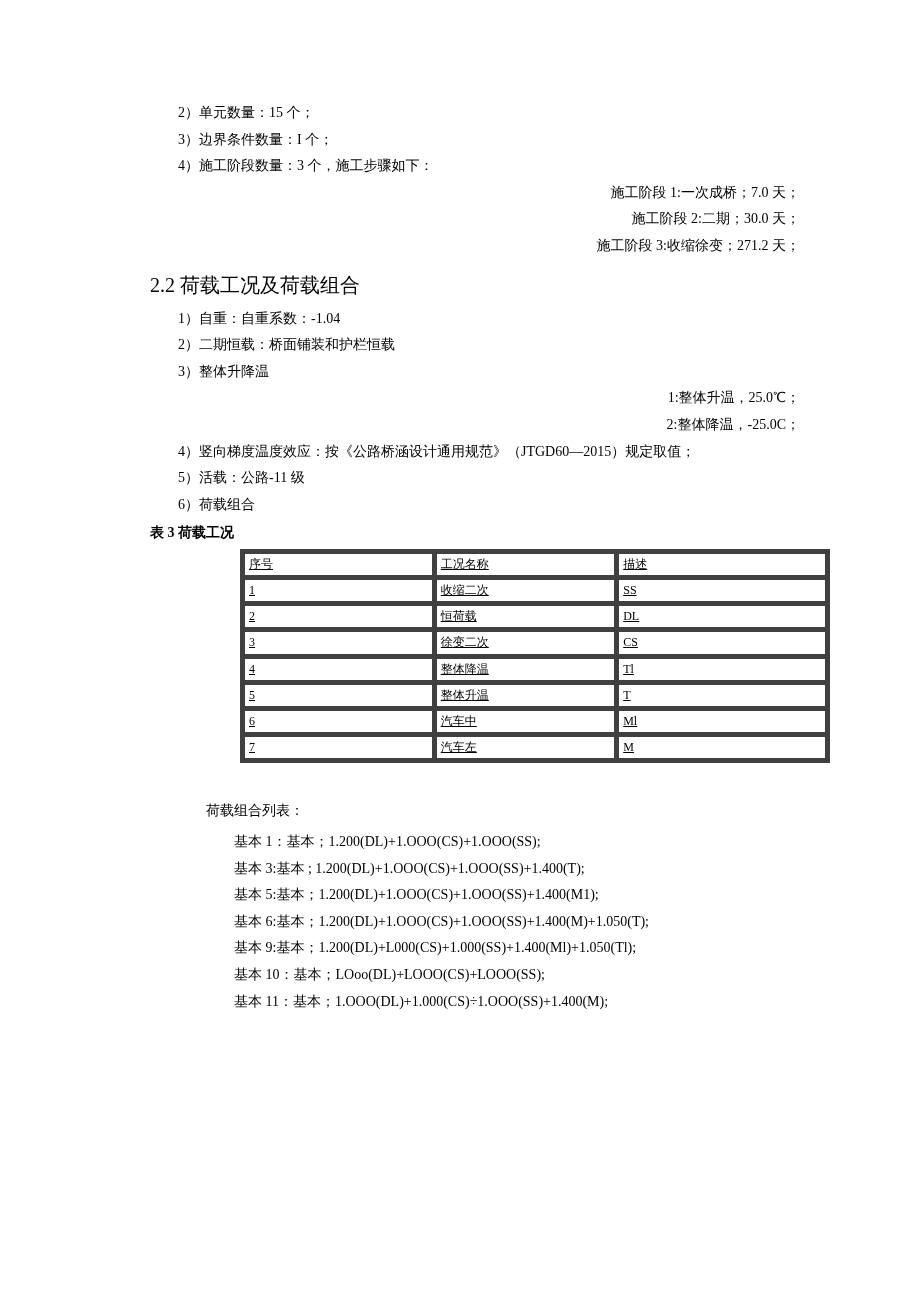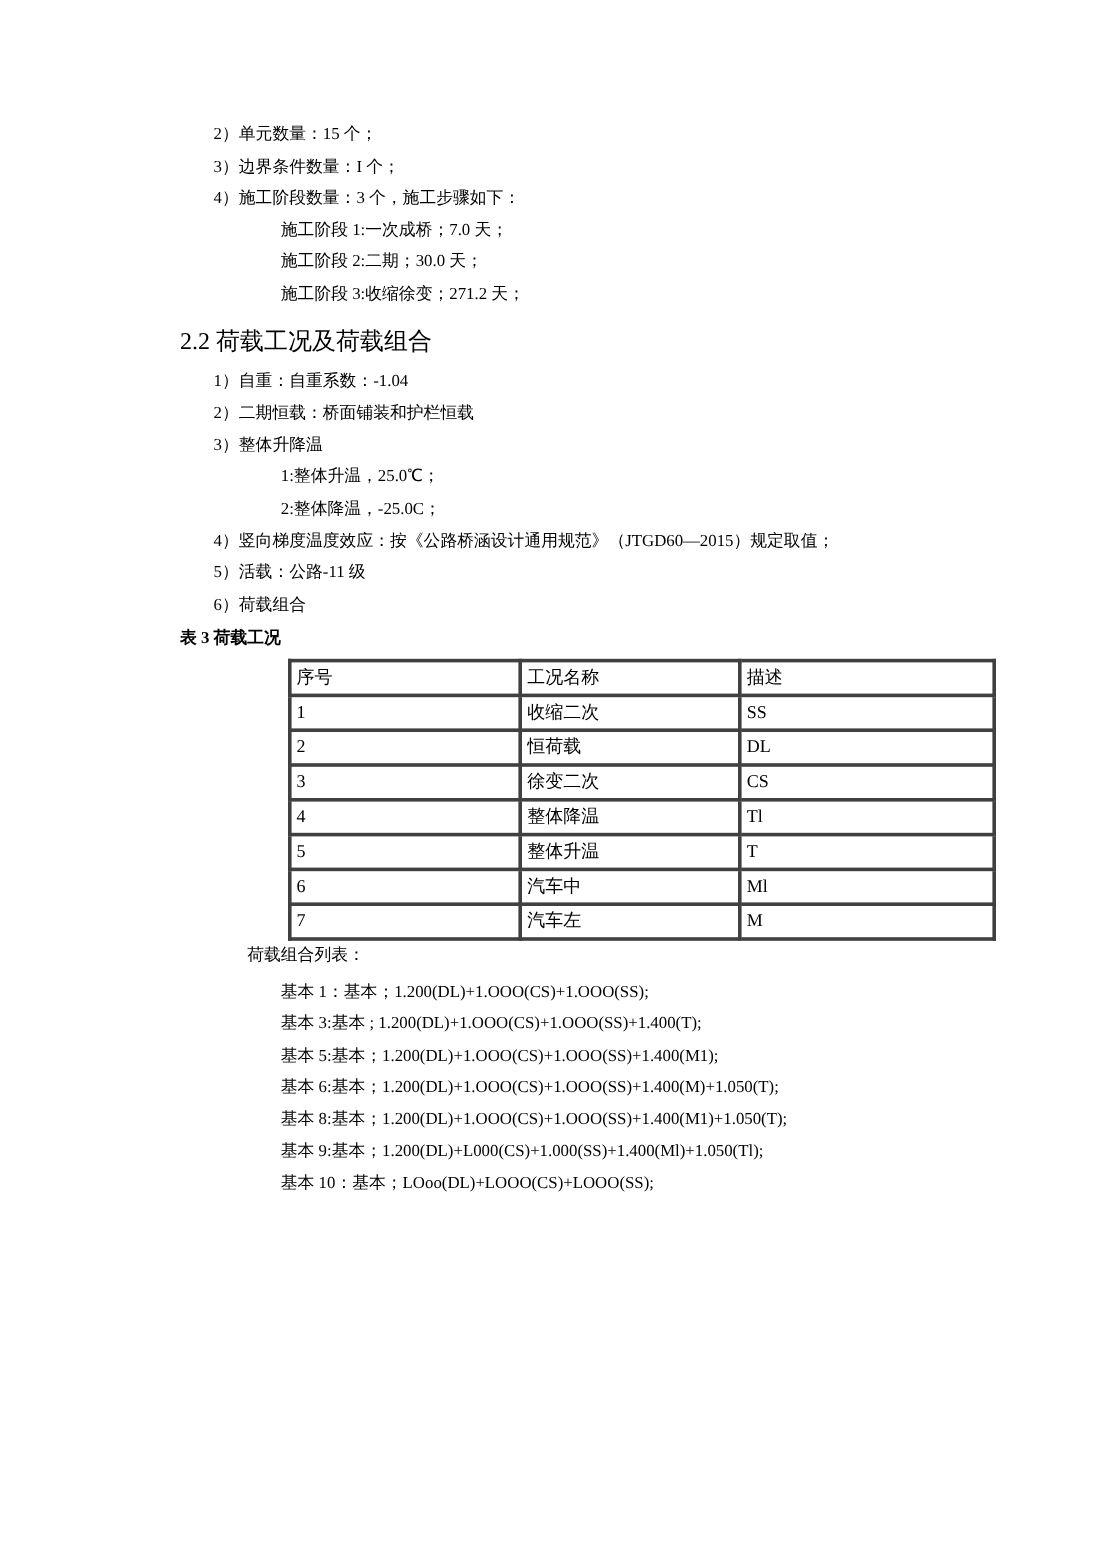--- a/index.html
+++ b/index.html
@@ -5,44 +5,45 @@
   body {
     font-family: "SimSun", "Microsoft YaHei", serif;
     font-size: 14px;
     color: #000;
     background: #fff;
     margin: 0;
     padding: 100px 120px 60px 150px;
     line-height: 1.9;
   }
   .indent-1 { padding-left: 28px; }
-  .indent-2 { padding-left: 84px; }
-  .indent-3 { padding-left: 56px; }
+  .indent-2 { padding-left: 84px; text-align: right; }
+  .indent-3 { padding-left: 56px; margin-top: 35px; }
   .section-heading {
     font-size: 20px;
     margin-top: 6px;
     margin-bottom: 2px;
   }
   .table-caption {
     font-weight: bold;
     margin-top: 2px;
     margin-bottom: 2px;
     font-family: Liberation Serif, serif;
   }
   table {
     border-collapse: collapse;
     margin-left: 90px;
     width: 590px;
   }
   td {
-    border: 3px solid #404040;
+    border: 5px solid #404040;
     padding: 1px 4px;
     vertical-align: top;
-    font-size: 15px;
+    font-size: 12px;
     line-height: 1.6;
+    text-decoration: underline;
   }
   td.col-seq { width: 190px; }
   td.col-name { width: 180px; }
   td.col-desc { width: 210px; }
   .combo-block { padding-left: 56px; margin-top:4px;}
   .combo-line { padding-left: 28px; }
 </style>
 </head>
 <body>
 
@@ -111,16 +112,16 @@
 </tbody>
   </table>
 
 <div class="indent-3">荷载组合列表：</div>
 
 <div class="combo-block">
   <div class="combo-line">基本 1：基本；1.200(DL)+1.OOO(CS)+1.OOO(SS);</div>
   <div class="combo-line">基本 3:基本 ; 1.200(DL)+1.OOO(CS)+1.OOO(SS)+1.400(T);</div>
   <div class="combo-line">基本 5:基本；1.200(DL)+1.OOO(CS)+1.OOO(SS)+1.400(M1);</div>
   <div class="combo-line">基本 6:基本；1.200(DL)+1.OOO(CS)+1.OOO(SS)+1.400(M)+1.050(T);</div>
-  <div class="combo-line">基本 8:基本；1.200(DL)+1.OOO(CS)+1.OOO(SS)+1.400(M1)+1.050(T);</div>
   <div class="combo-line">基本 9:基本；1.200(DL)+L000(CS)+1.000(SS)+1.400(Ml)+1.050(Tl);</div>
   <div class="combo-line">基本 10：基本；LOoo(DL)+LOOO(CS)+LOOO(SS);</div>
+  <div class="combo-line">基本 11：基本；1.OOO(DL)+1.000(CS)÷1.OOO(SS)+1.400(M);</div>
 </div>
 
 </body></html>

